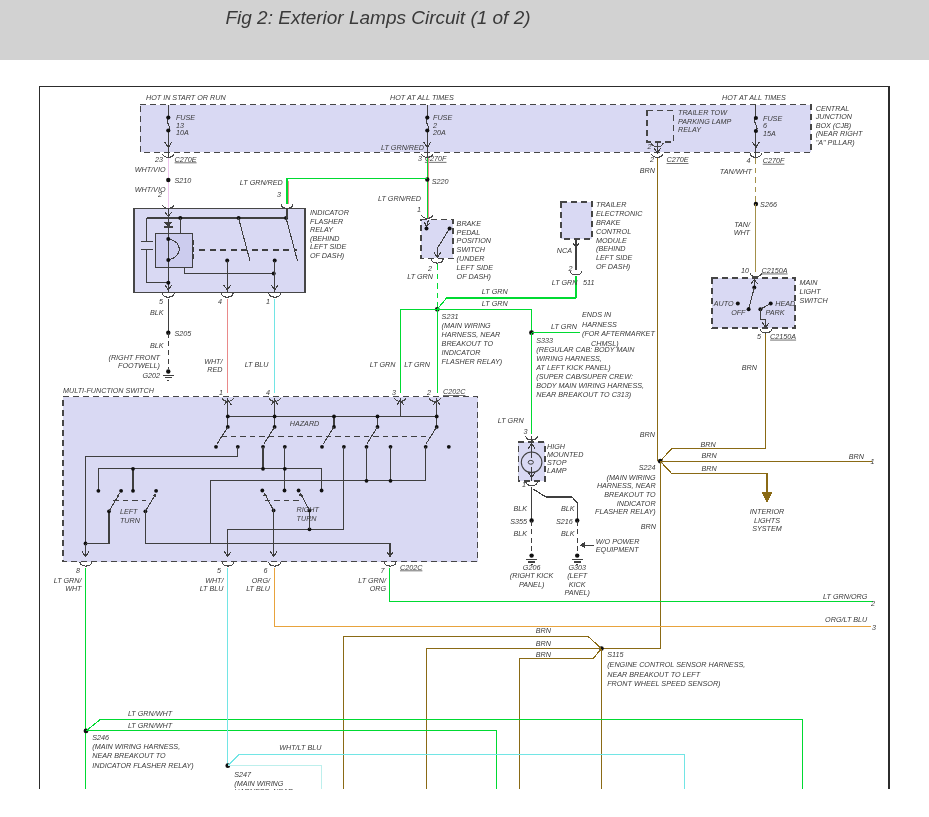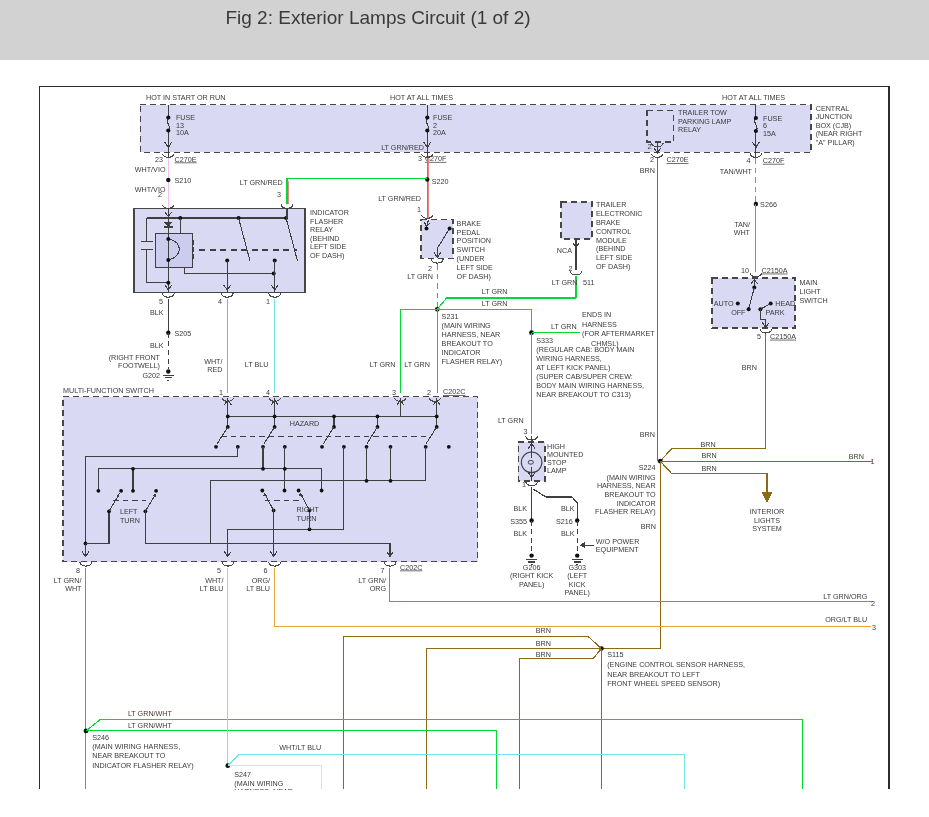--- a/index.html
+++ b/index.html
@@ -1,16 +1,16 @@
 <!DOCTYPE html>
 <html><head>
 <meta charset="utf-8">
 <style>
 html,body{margin:0;padding:0;background:#fff;}
-#page{position:relative;width:929px;height:817px;overflow:hidden;background:#fff;}
+#page{position:relative;width:929px;height:817px;overflow:hidden;background:#fff;font-style:italic;}
 svg{position:absolute;left:0;top:0;}
 text{font-family:"Liberation Sans",sans-serif;fill:#3a3a3a;}
 path,rect,line{shape-rendering:crispEdges;}
 .t{font-size:7.2px;}
 .tu{font-size:7.2px;text-decoration:underline;}
 .tr{text-anchor:end;}
 .tc{text-anchor:middle;}
 .w{fill:none;stroke-width:1.15px;}
 .blk{stroke:#3f3f3f;}
 .grn{stroke:#00da32;}

